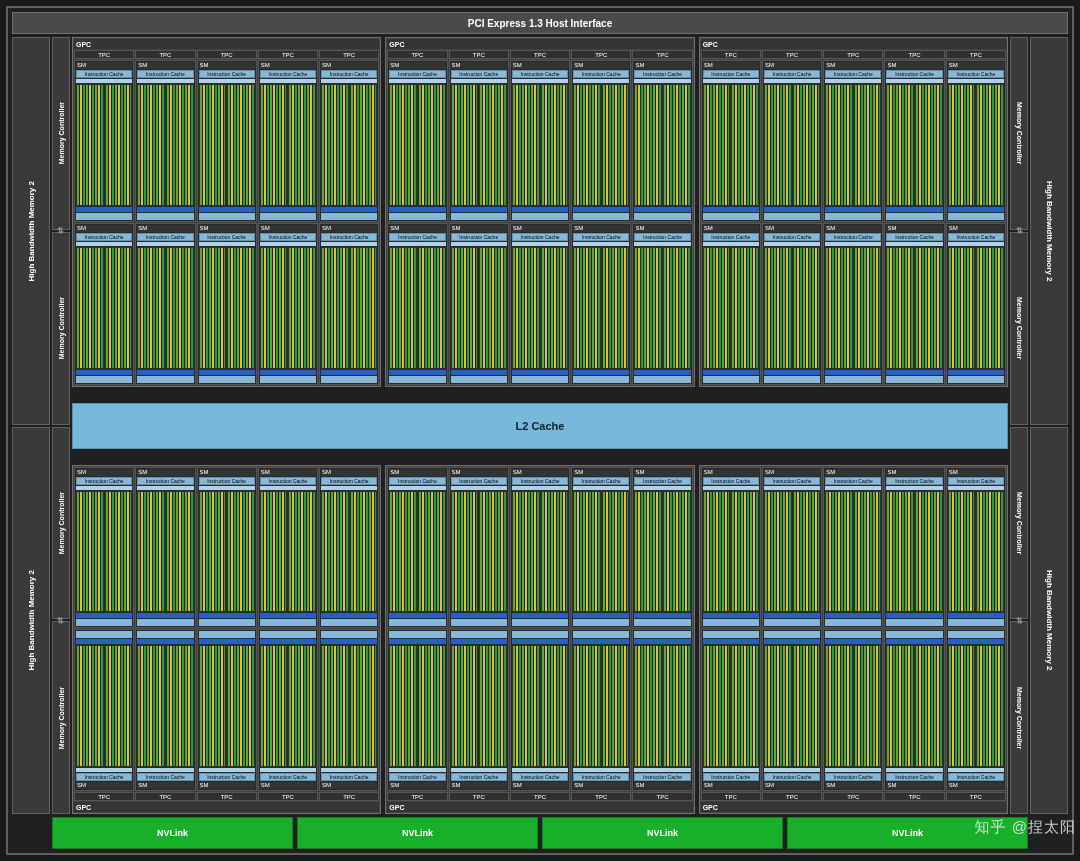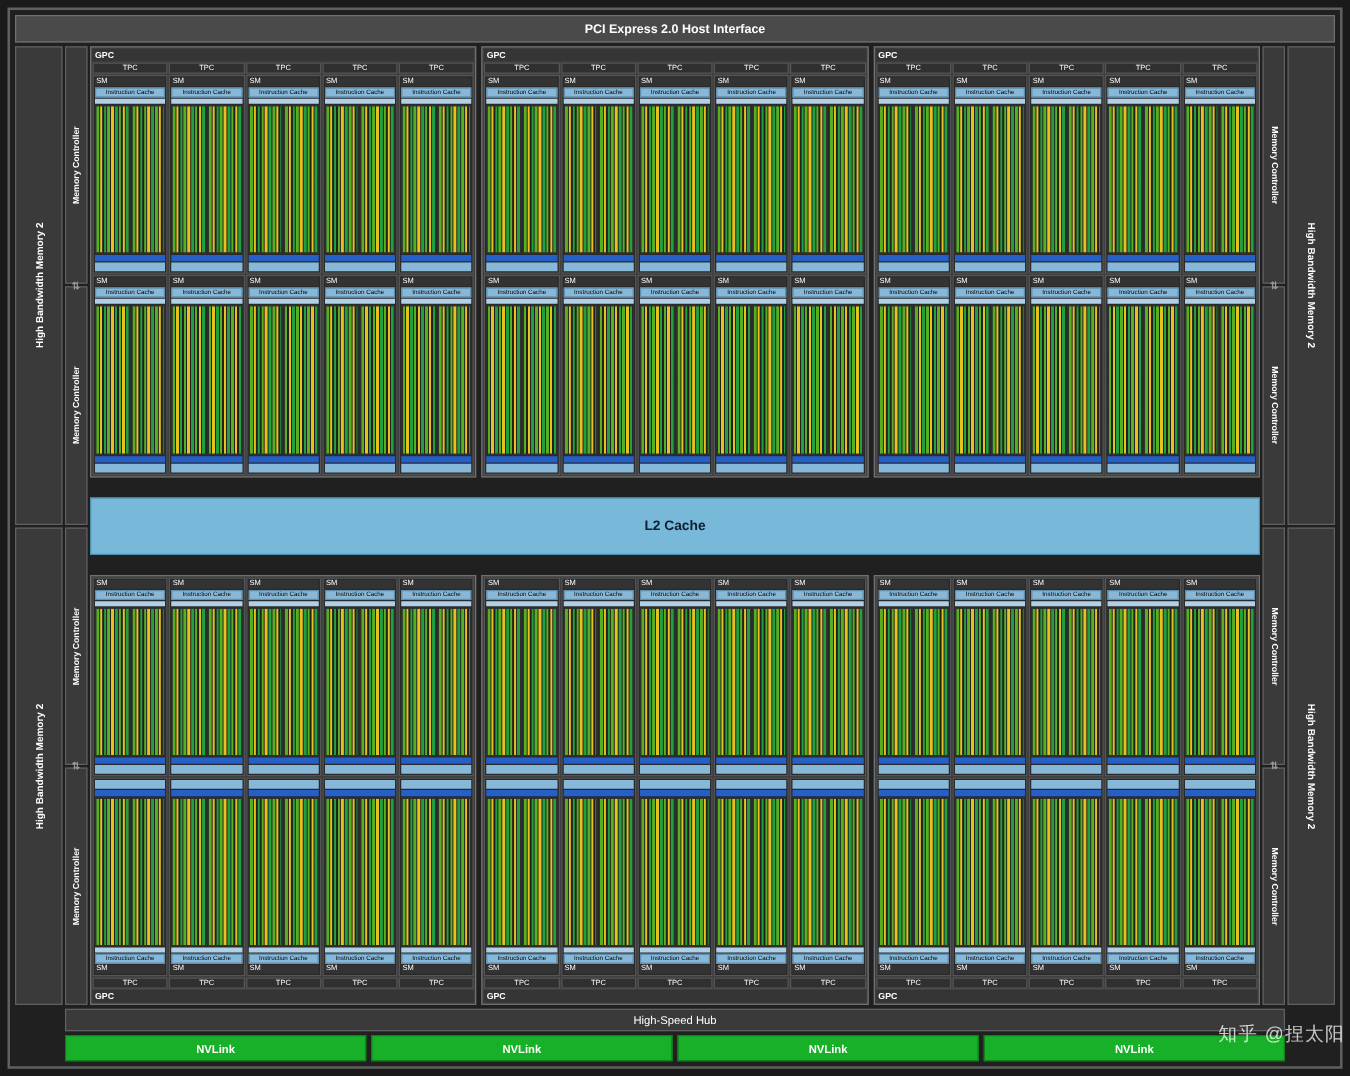--- a/index.html
+++ b/index.html
@@ -194,21 +194,21 @@
     height: 18px;
     background: #3a3a3a;
     border: 1px solid #606060;
     display: flex;
     align-items: center;
     justify-content: center;
     font-size: 9px;
     margin: 0 40px;
   }
   .nvlink-row {
-    height: 21px;
+    height: 32px;
     display: flex;
     gap: 4px;
     margin: 0 40px;
   }
   .nvlink {
     flex: 1;
     background: #18b028;
     border: 1px solid #108018;
     display: flex;
     align-items: center;
@@ -224,21 +224,21 @@
     font-size: 15px;
     color: rgba(255,255,255,0.75);
     font-weight: normal;
     letter-spacing: 1px;
   }
 </style>
 </head>
 <body>
 
 <div class="chip">
-  <div class="pci-bar">PCI Express 2.0 Host Interface</div>
+  <div class="pci-bar">PCI Express 1.3 Host Interface</div>
 
   <div class="middle-area">
 
     <div class="side-col">
       <div class="hbm left-side">
           <span>High Bandwidth Memory 2</span>
           <span class="arrows">⇄</span>
         </div>
       <div class="hbm left-side">
           <span>High Bandwidth Memory 2</span>
@@ -1045,21 +1045,20 @@
           <span class="arrows">⇄</span>
           <span>High Bandwidth Memory 2</span>
         </div>
       <div class="hbm right-side">
           <span class="arrows">⇄</span>
           <span>High Bandwidth Memory 2</span>
         </div>
     </div>
   </div>
 
-  <div class="hub-bar">High-Speed Hub</div>
   <div class="nvlink-row" id="nvlink-row">
       <div class="nvlink">NVLink</div>
       <div class="nvlink">NVLink</div>
       <div class="nvlink">NVLink</div>
       <div class="nvlink">NVLink</div>
     </div>
 </div>
 
 <div class="watermark">知乎 @捏太阳</div>
 

